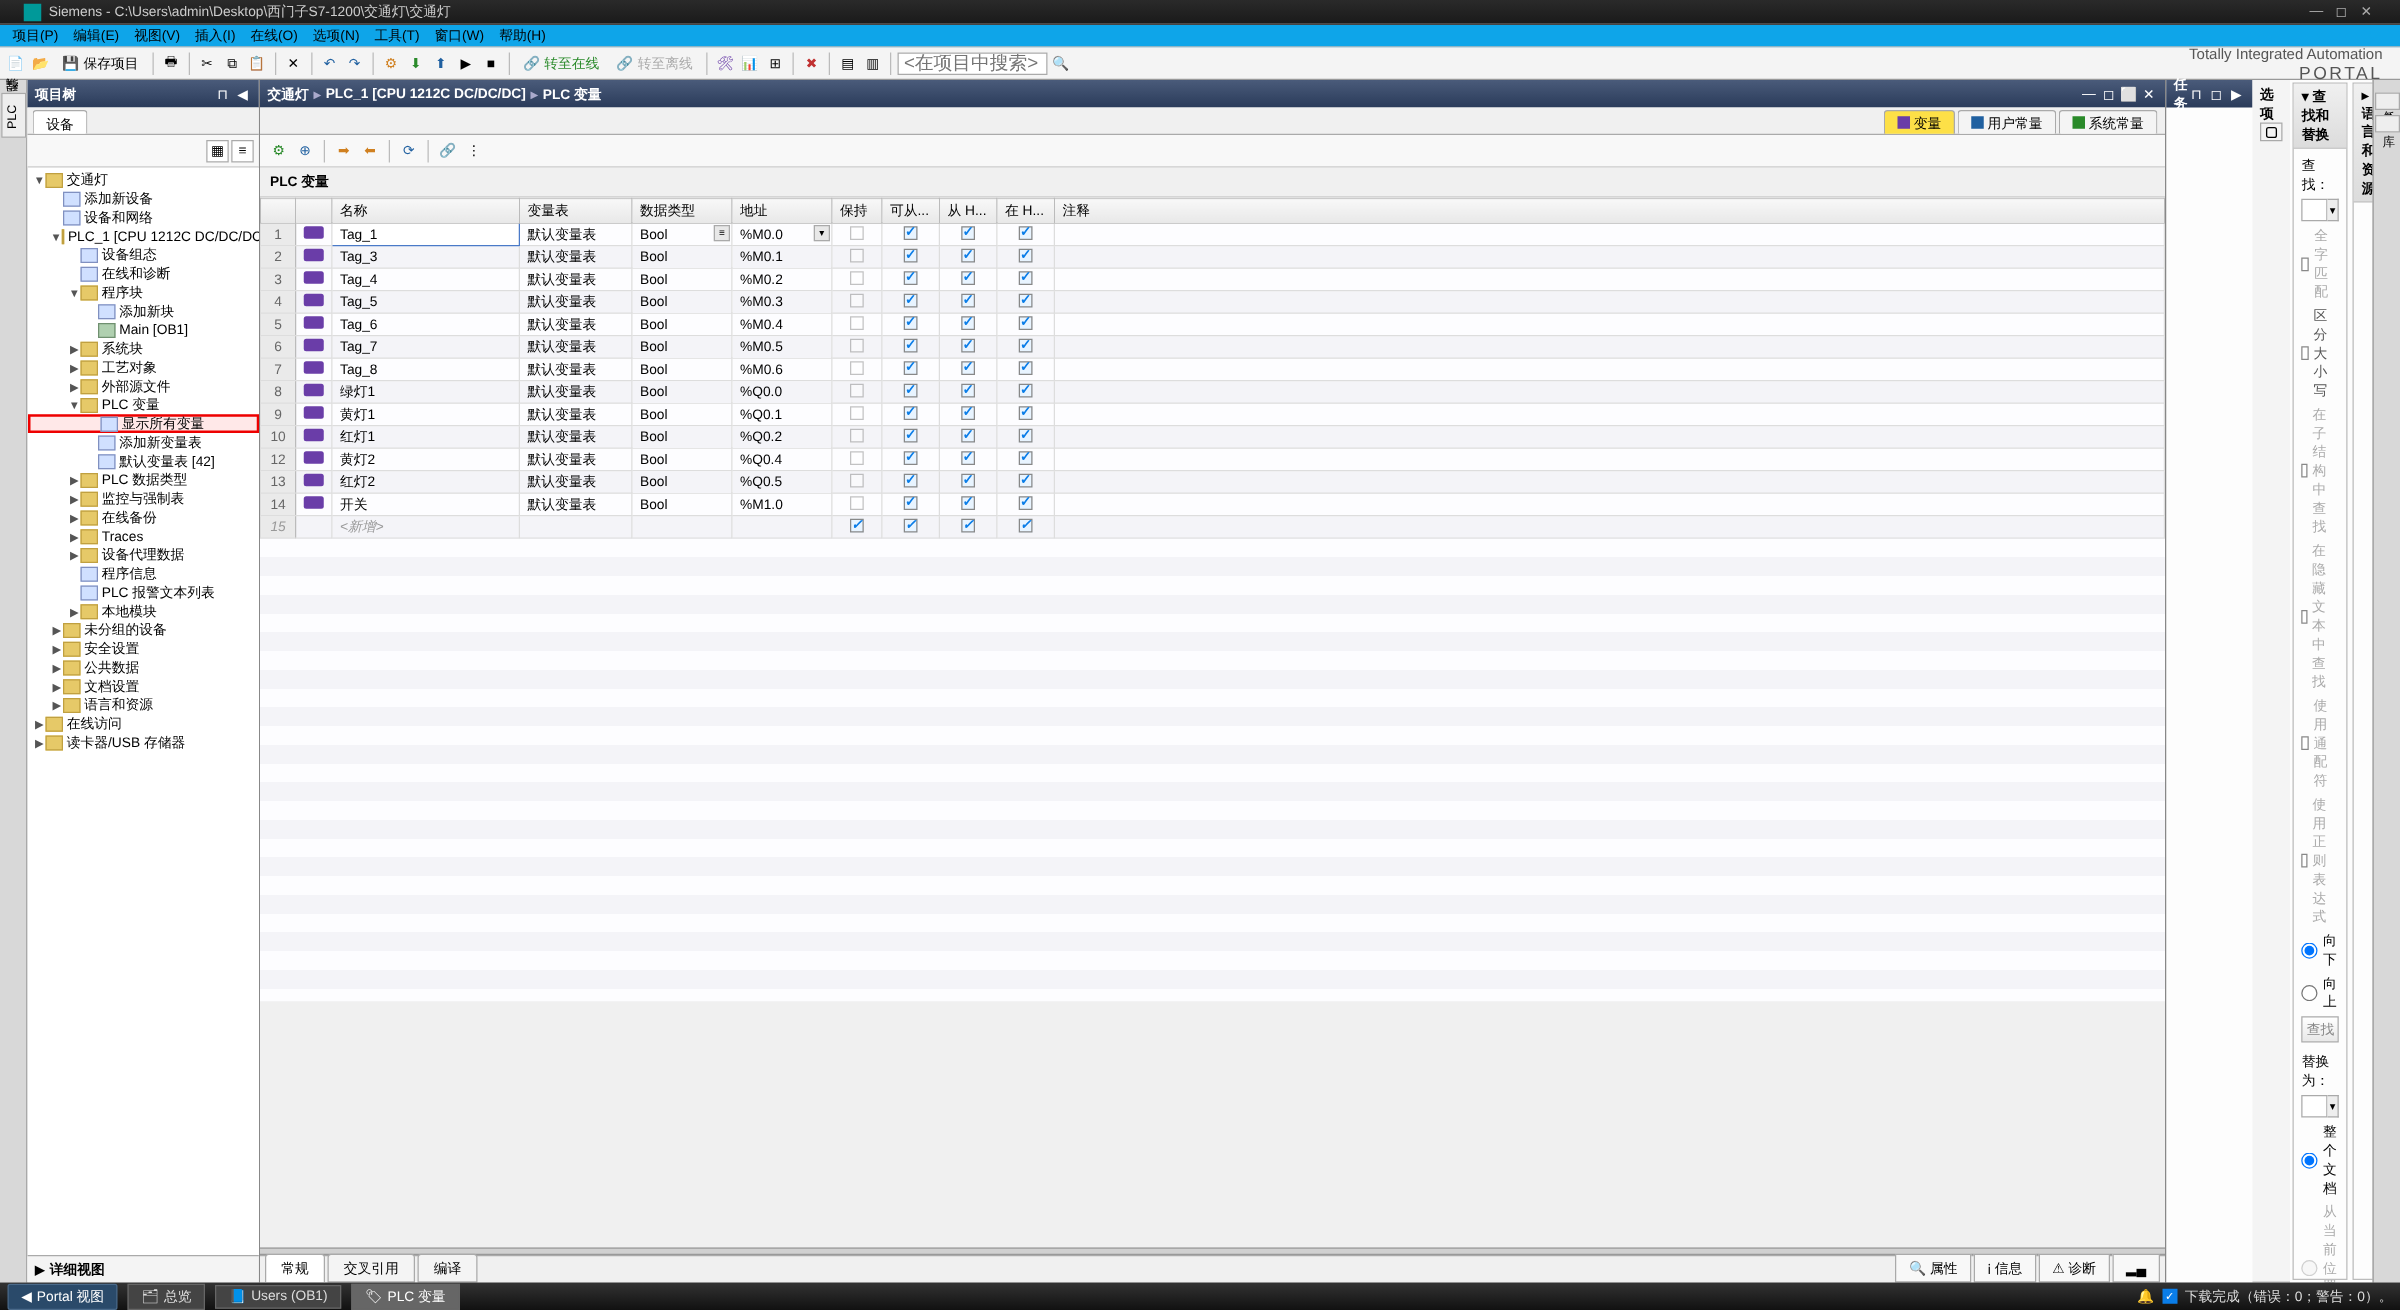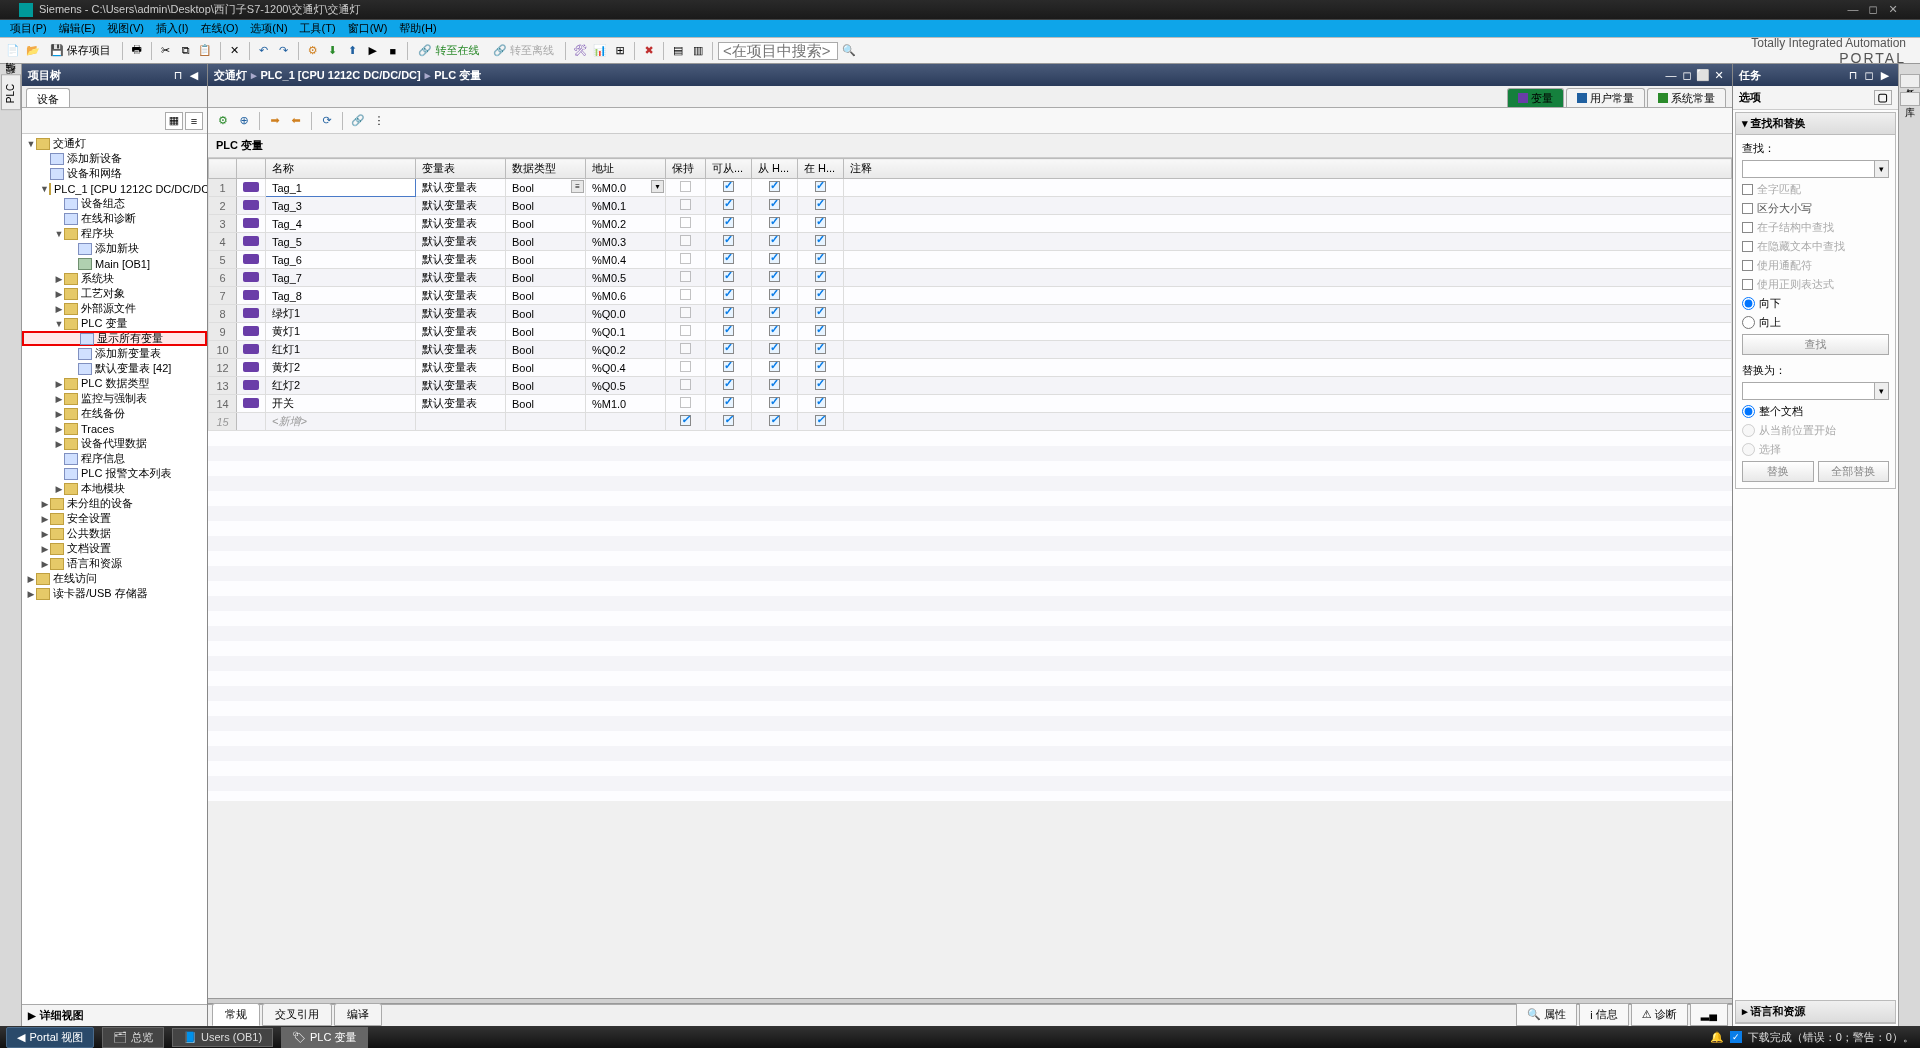--- a/index.html
+++ b/index.html
@@ -55,21 +55,21 @@
     .detail-arrow { margin-right:4px; font-size:10px;}
     
     
     .center { flex: 1; display: flex; flex-direction: column; min-width: 0; }
     .breadcrumb-bar { background: linear-gradient(to bottom, #4a5b7a, #2a3b5a); color: #fff; height: 22px; display: flex; align-items: center; padding: 0 6px; font-weight: bold; }
     .breadcrumb-bar .crumb-sep { margin: 0 4px; color: #aac; }
     .breadcrumb-ctrl { margin-left: auto; display: flex; gap: 2px; }
     .breadcrumb-ctrl span { width: 14px; text-align: center; cursor: pointer; font-weight: normal; }
     .center-tabs { height: 22px; background: #f0f0f0; border-bottom: 1px solid #aaa; display: flex; justify-content: flex-end; padding-right: 6px; }
     .ctab { padding: 3px 10px; border: 1px solid #aaa; border-bottom: none; background: #f4f4f4; margin-left: 2px; cursor: pointer; display:flex; align-items:center; gap:3px; border-top-left-radius:3px;border-top-right-radius:3px; margin-top:2px;}
-    .ctab.active { background: #15803d; }
+    .ctab.active { background: #fde047; }
     .ctab-icon { width: 10px; height: 10px; }
     .center-toolbar { height: 26px; background: #f8f8f8; border-bottom: 1px solid #ccc; display: flex; align-items: center; padding: 0 6px; gap: 3px; }
     .section-title { padding: 4px 8px; font-weight: bold; border-bottom: 1px solid #ccc; }
     
     
     .table-wrap { flex: 1; overflow: auto; background: #f0f0f0; }
     table { border-collapse: collapse; width: 100%; background: #fff; }
     th { background: linear-gradient(to bottom, #f8f8f8, #e8e8e8); border: 1px solid #bbb; padding: 2px 6px; text-align: left; font-weight: normal; height: 20px; position: sticky; top: 0; }
     td { border: 1px solid #ddd; padding: 1px 6px; height: 15px; background: #fdfdff; }
     tr:nth-child(even) td { background: #f4f4f8; }
@@ -87,21 +87,21 @@
     
     
     .hsplit { height: 6px; background: #d0d0d0; border-top: 1px solid #999; border-bottom: 1px solid #999; cursor: row-resize; }
     .bottom-tabs-bar { height: 22px; background: #f0f0f0; display: flex; align-items: flex-end; padding-left: 4px; border-top:1px solid #aaa;}
     .btab { padding: 3px 12px; border: 1px solid #aaa; background: #f4f4f4; margin-right: 2px; cursor: pointer; border-top-left-radius:3px;border-top-right-radius:3px; }
     .btab.active { background: #fff; border-bottom-color: #fff; }
     .right-btabs { margin-left: auto; display: flex; padding-right: 4px; gap:2px;}
     .rbtab { padding: 3px 10px; border: 1px solid #aaa; background: #f8f8f8; cursor: pointer; display:flex; align-items:center; gap:3px;}
     
     
-    .panel-right { width: 166px; display: flex; flex-direction: column; background: #fdfdfd; border-left: 1px solid #888; }
+    .panel-right { width: 166px; display: flex; flex-direction: row; background: #fdfdfd; border-left: 1px solid #888; }
     .opt-header { padding: 4px 6px; font-weight: bold; border-bottom:1px solid #ccc; background:#f4f4f4;}
     .task-section { border: 1px solid #bbb; margin: 2px; }
     .task-sec-hdr { background: linear-gradient(to bottom, #f0f0f0, #dcdcdc); padding: 3px 6px; font-weight: bold; border-bottom: 1px solid #bbb; cursor:pointer;}
     .task-body { padding: 6px; display: flex; flex-direction: column; gap: 4px; }
     .task-input { width: 100%; border: 1px solid #aaa; height: 18px; padding: 0 3px; }
     .task-dd { display:flex;}
     .task-dd .dd-arrow { width: 16px; border:1px solid #aaa; border-left:none; background:#eee; text-align:center; font-size:9px; line-height:16px; cursor:pointer;}
     .chk-row { display:flex; align-items:center; gap:4px; color:#555;}
     .chk-row.disabled { color:#aaa;}
     .radio-row { display:flex; align-items:center; gap:4px;}

